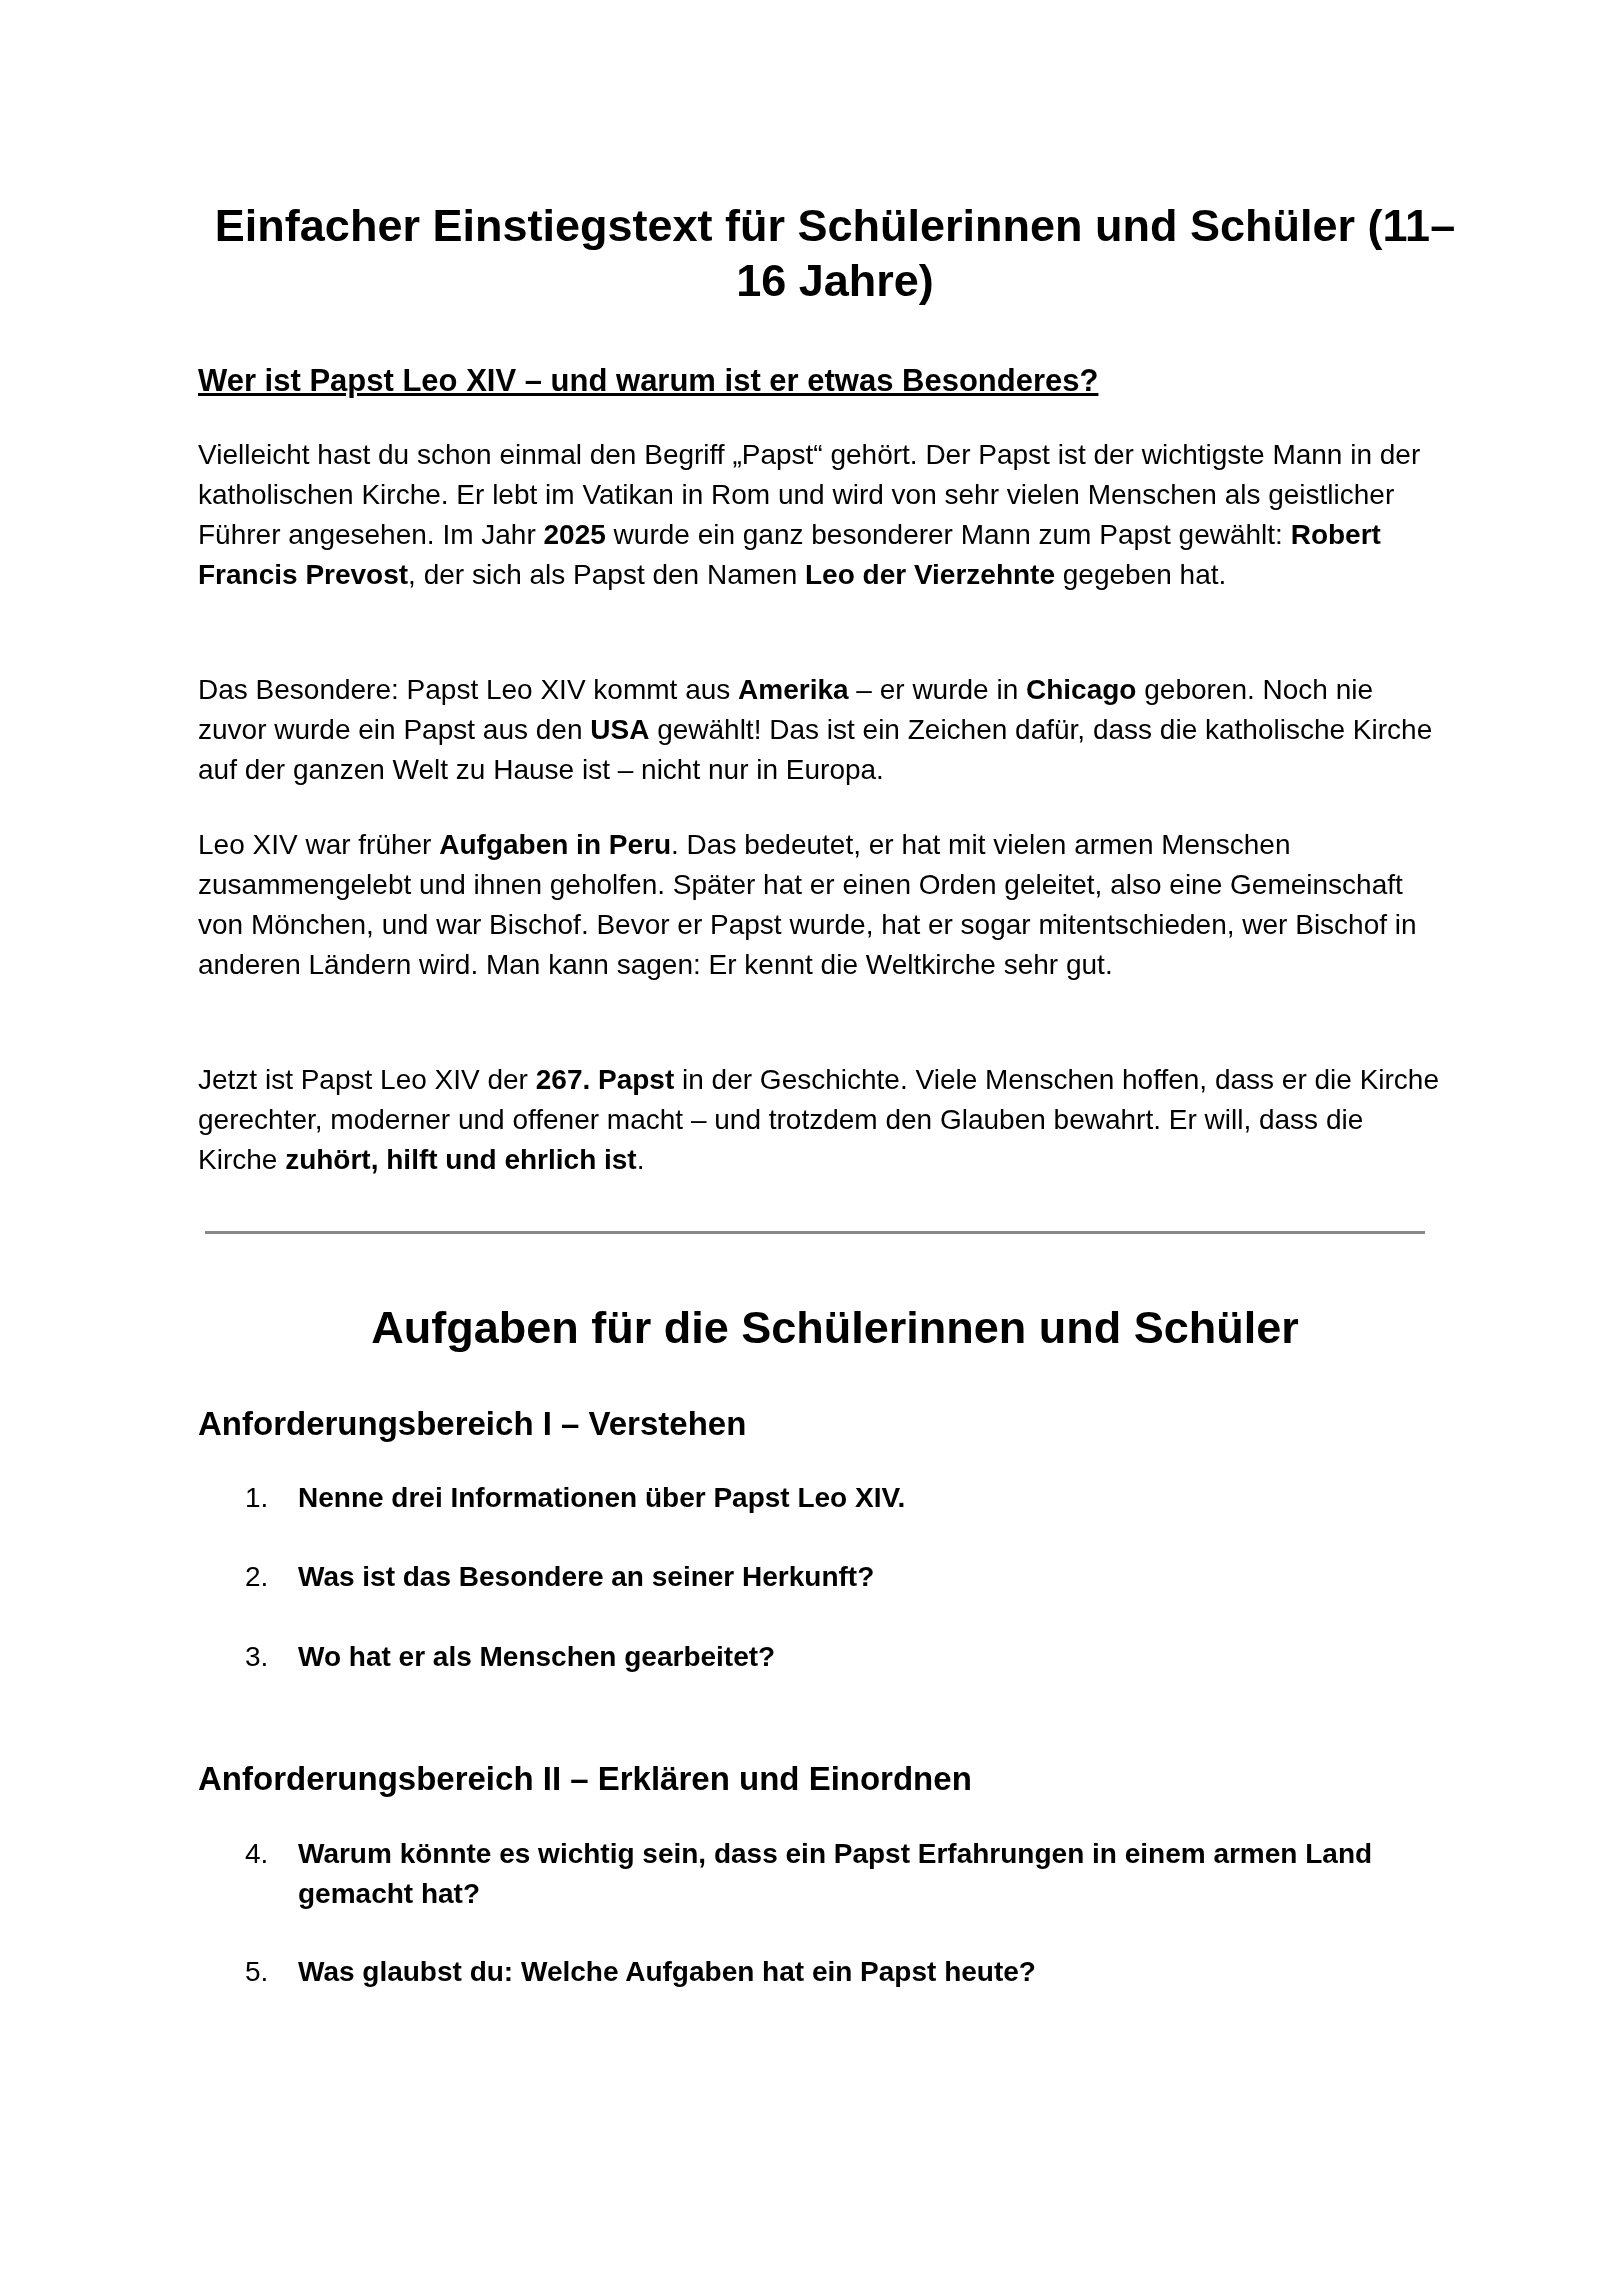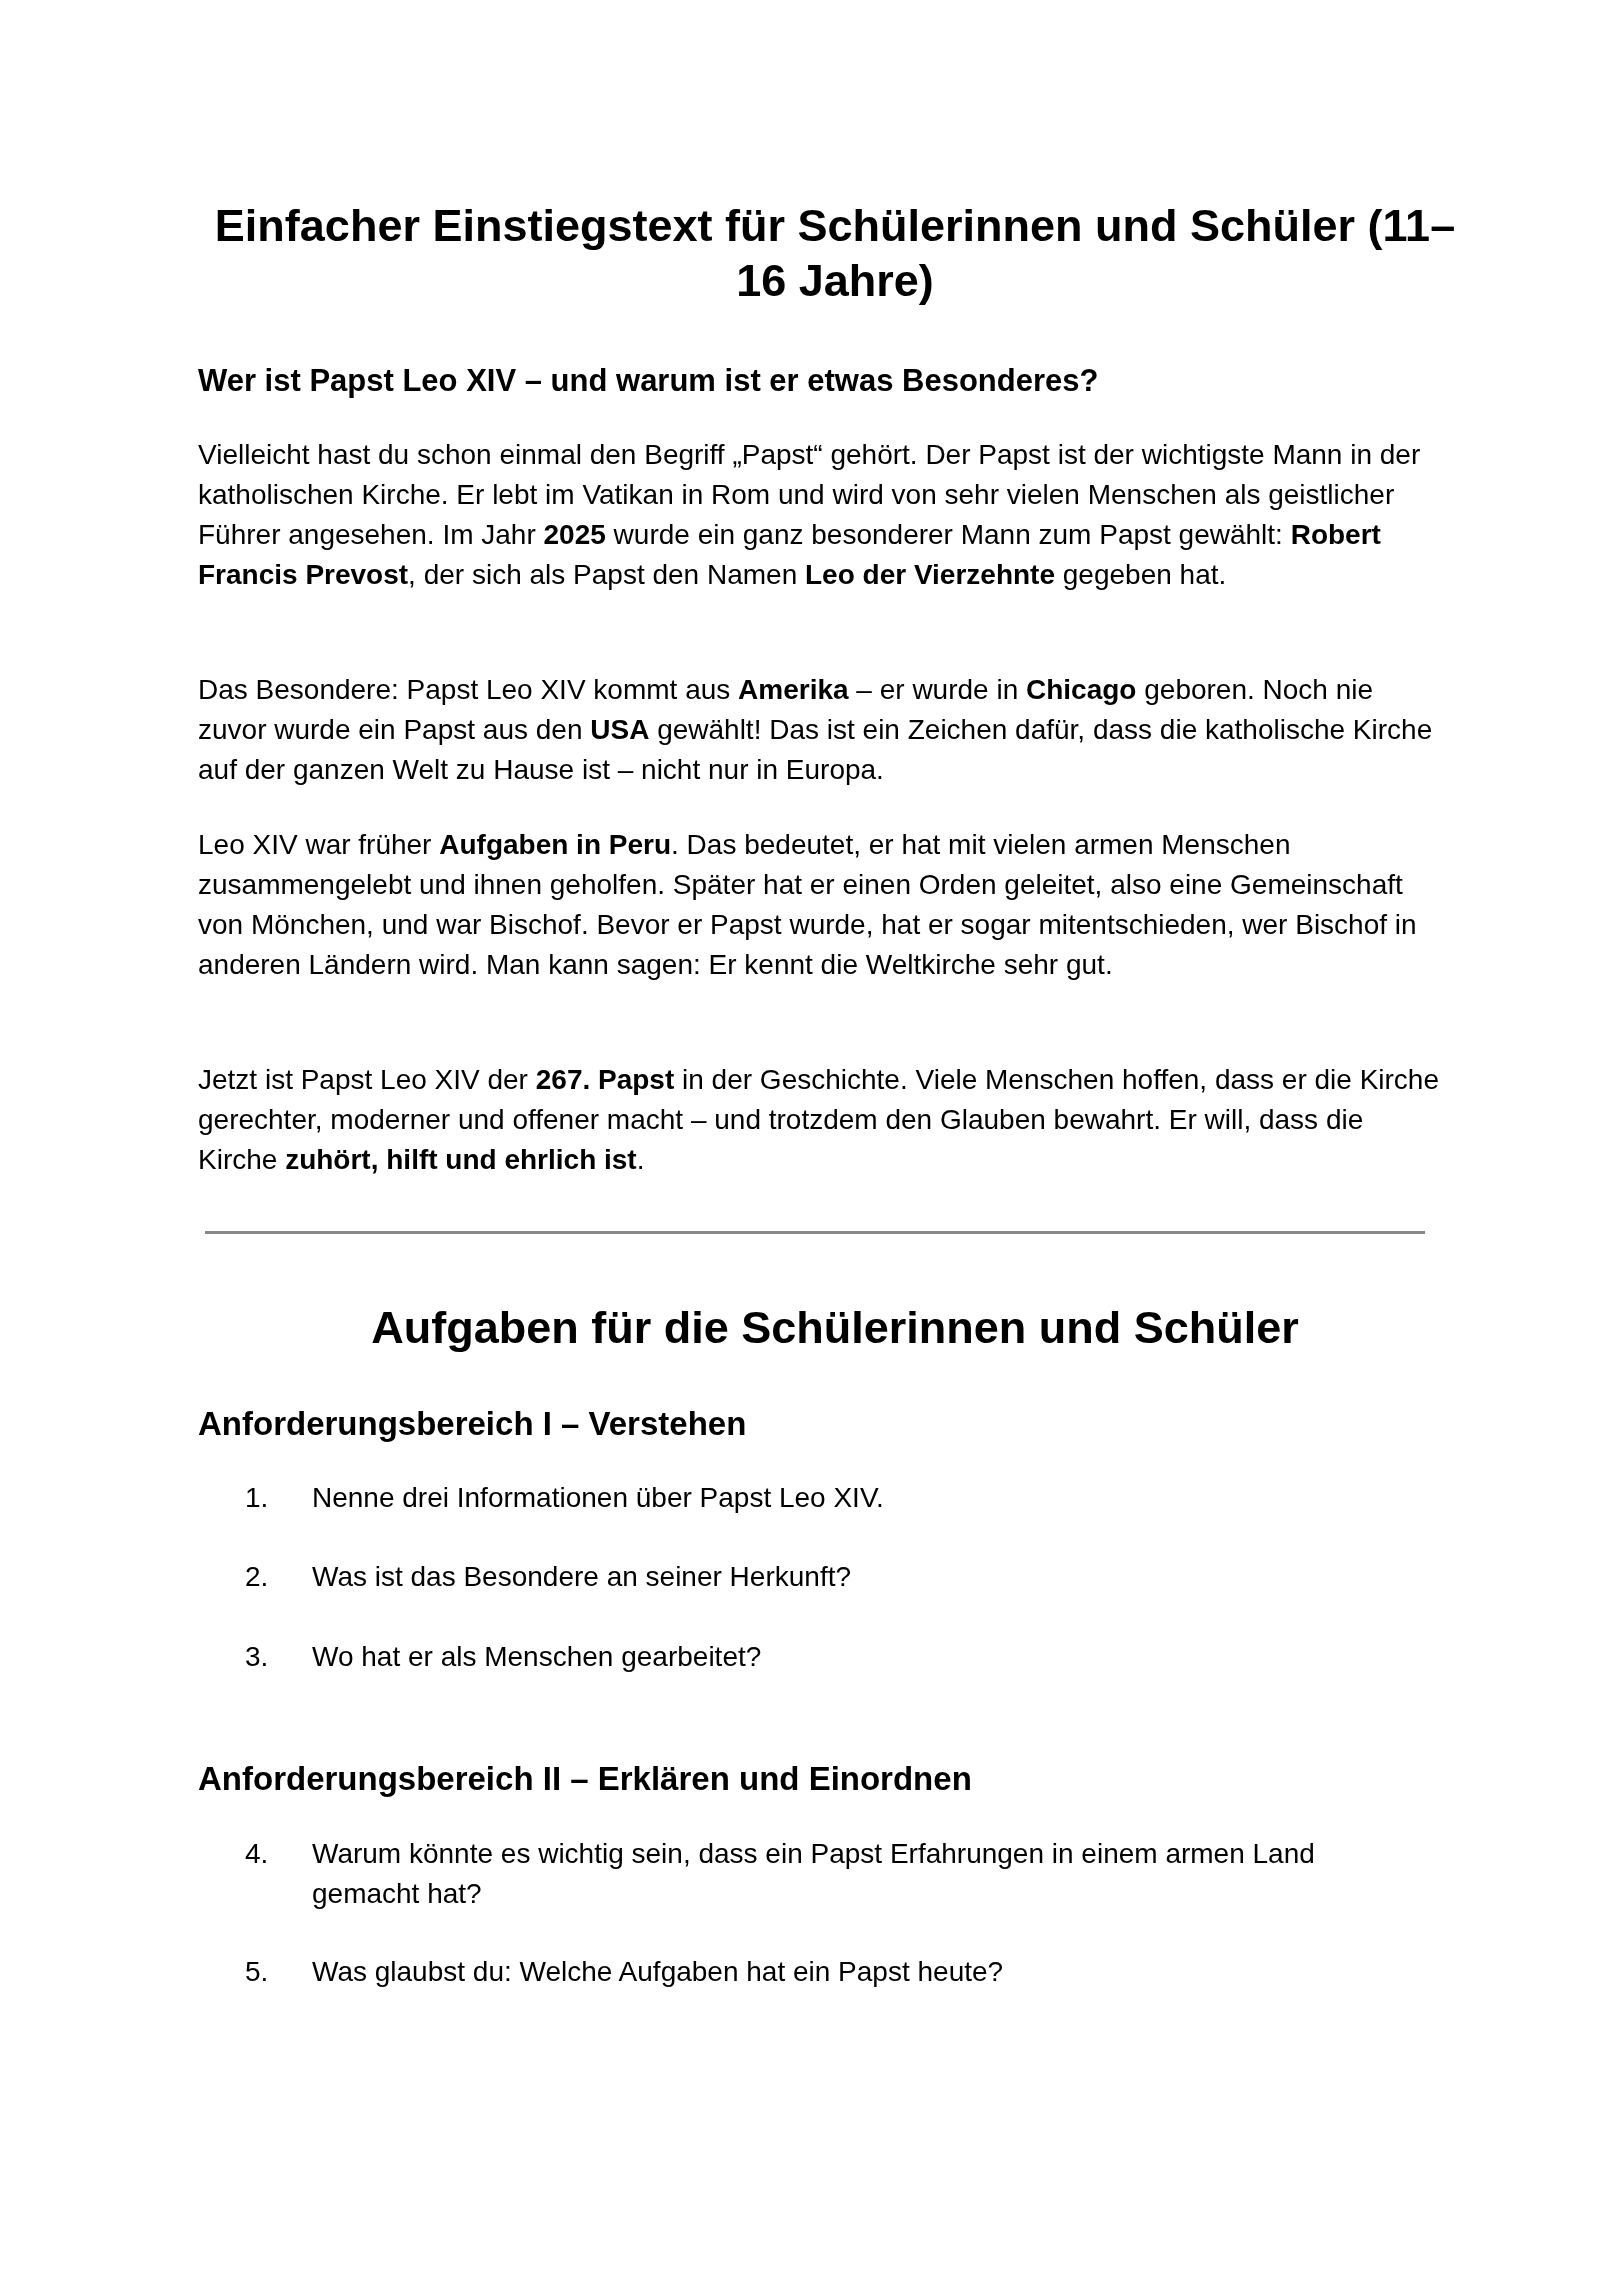--- a/index.html
+++ b/index.html
@@ -30,20 +30,21 @@
     .h1-title { top: 198px; }
     .h1-tasks { top: 1300px; }
     .h2 {
       position: absolute;
       left: 0;
       font-size: 31px;
       font-weight: bold;
       line-height: 39px;
       margin: 0;
       white-space: nowrap;
+      text-decoration: underline;
     }
     .h2-intro { top: 361px; }
     .h3 {
       position: absolute;
       left: 0;
       font-size: 33px;
       font-weight: bold;
       line-height: 39px;
       margin: 0;
       white-space: nowrap;
@@ -80,22 +81,22 @@
       margin: 0;
     }
     .task .num {
       position: absolute;
       left: 0;
       top: 0;
       font-weight: normal;
     }
     .task .txt {
       display: block;
-      margin-left: 67px;
-      font-weight: normal;
+      margin-left: 53px;
+      font-weight: bold;
     }
     .t1 { top: 1478px; }
     .t2 { top: 1557px; }
     .t3 { top: 1637px; }
     .t4 { top: 1834px; }
     .t5 { top: 1952px; }
   </style>
 </head>
 <body>
 

